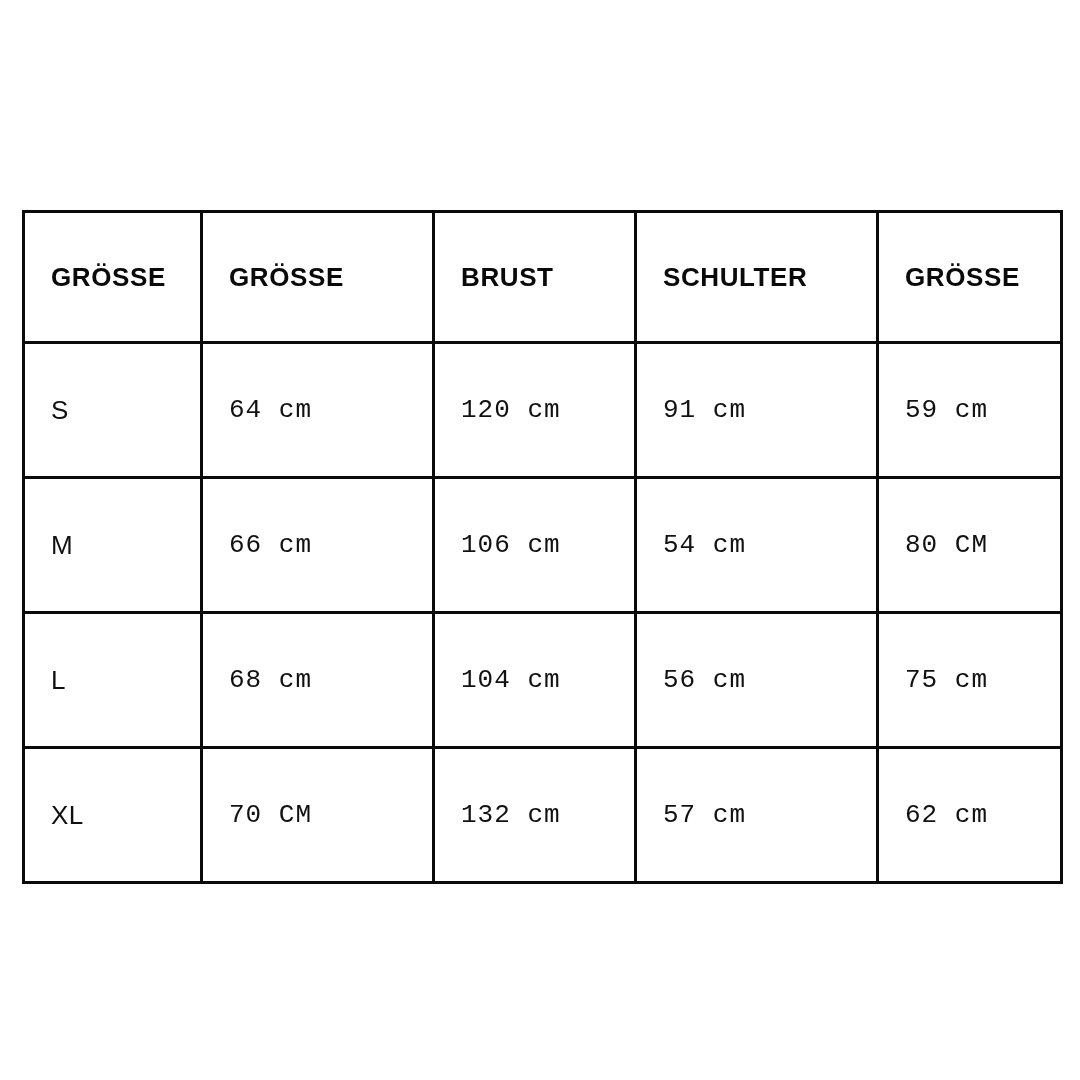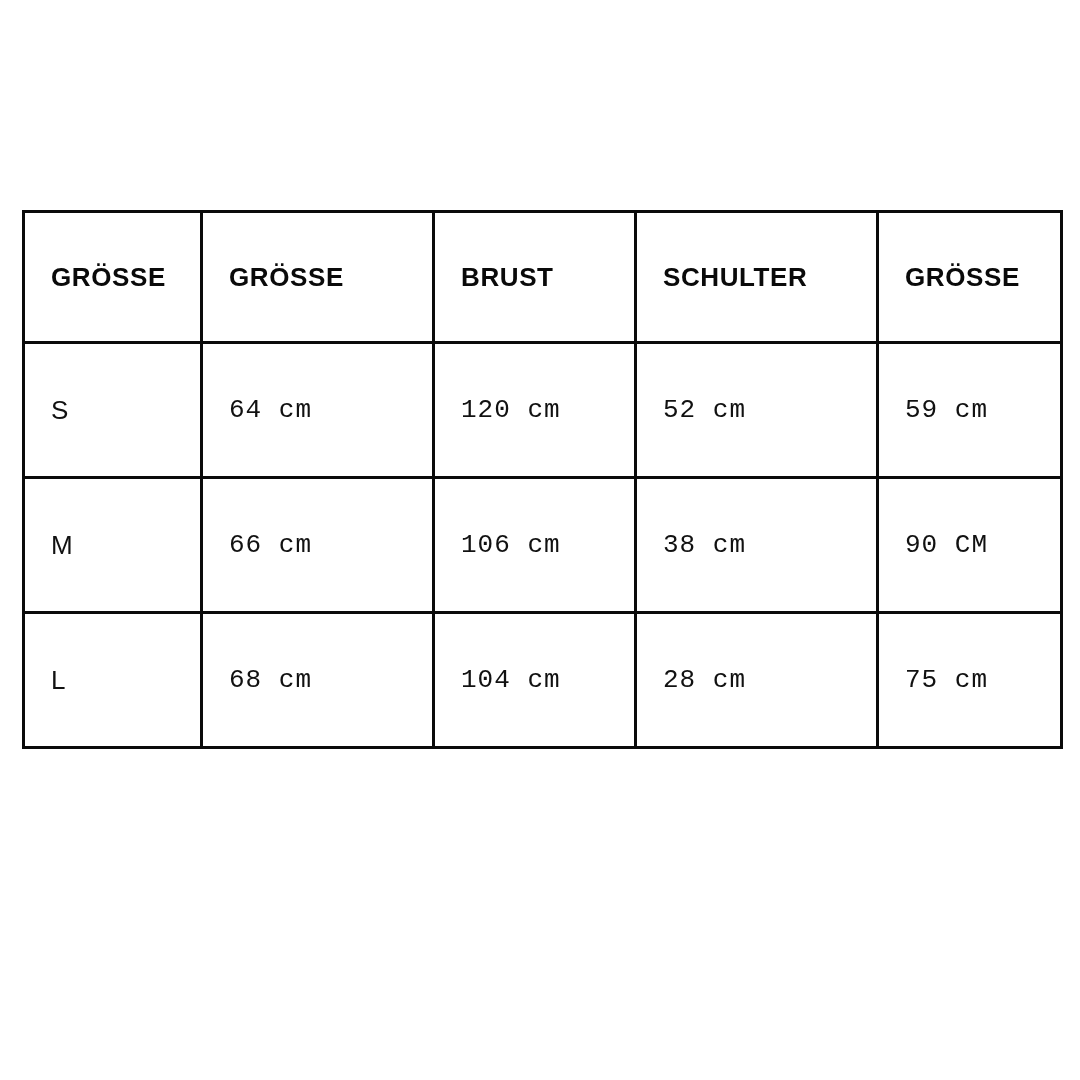--- a/index.html
+++ b/index.html
@@ -85,32 +85,39 @@
         <th>BRUST</th>
         <th>SCHULTER</th>
         <th>GRÖSSE</th>
       </tr>
     </thead>
     <tbody>
       <tr>
         <td class="col-size">S</td>
         <td>64 cm</td>
         <td>120 cm</td>
-        <td>52 cm</td>
+        <td>91 cm</td>
         <td>59 cm</td>
       </tr>
       <tr>
         <td class="col-size">M</td>
         <td>66 cm</td>
         <td>106 cm</td>
-        <td>38 cm</td>
-        <td>90 CM</td>
+        <td>54 cm</td>
+        <td>80 CM</td>
       </tr>
       <tr>
         <td class="col-size">L</td>
         <td>68 cm</td>
         <td>104 cm</td>
-        <td>28 cm</td>
+        <td>56 cm</td>
         <td>75 cm</td>
+      </tr>
+      <tr>
+        <td class="col-size">XL</td>
+        <td>70 CM</td>
+        <td>132 cm</td>
+        <td>57 cm</td>
+        <td>62 cm</td>
       </tr>
     </tbody>
   </table>
 </div>
 
 </body></html>

